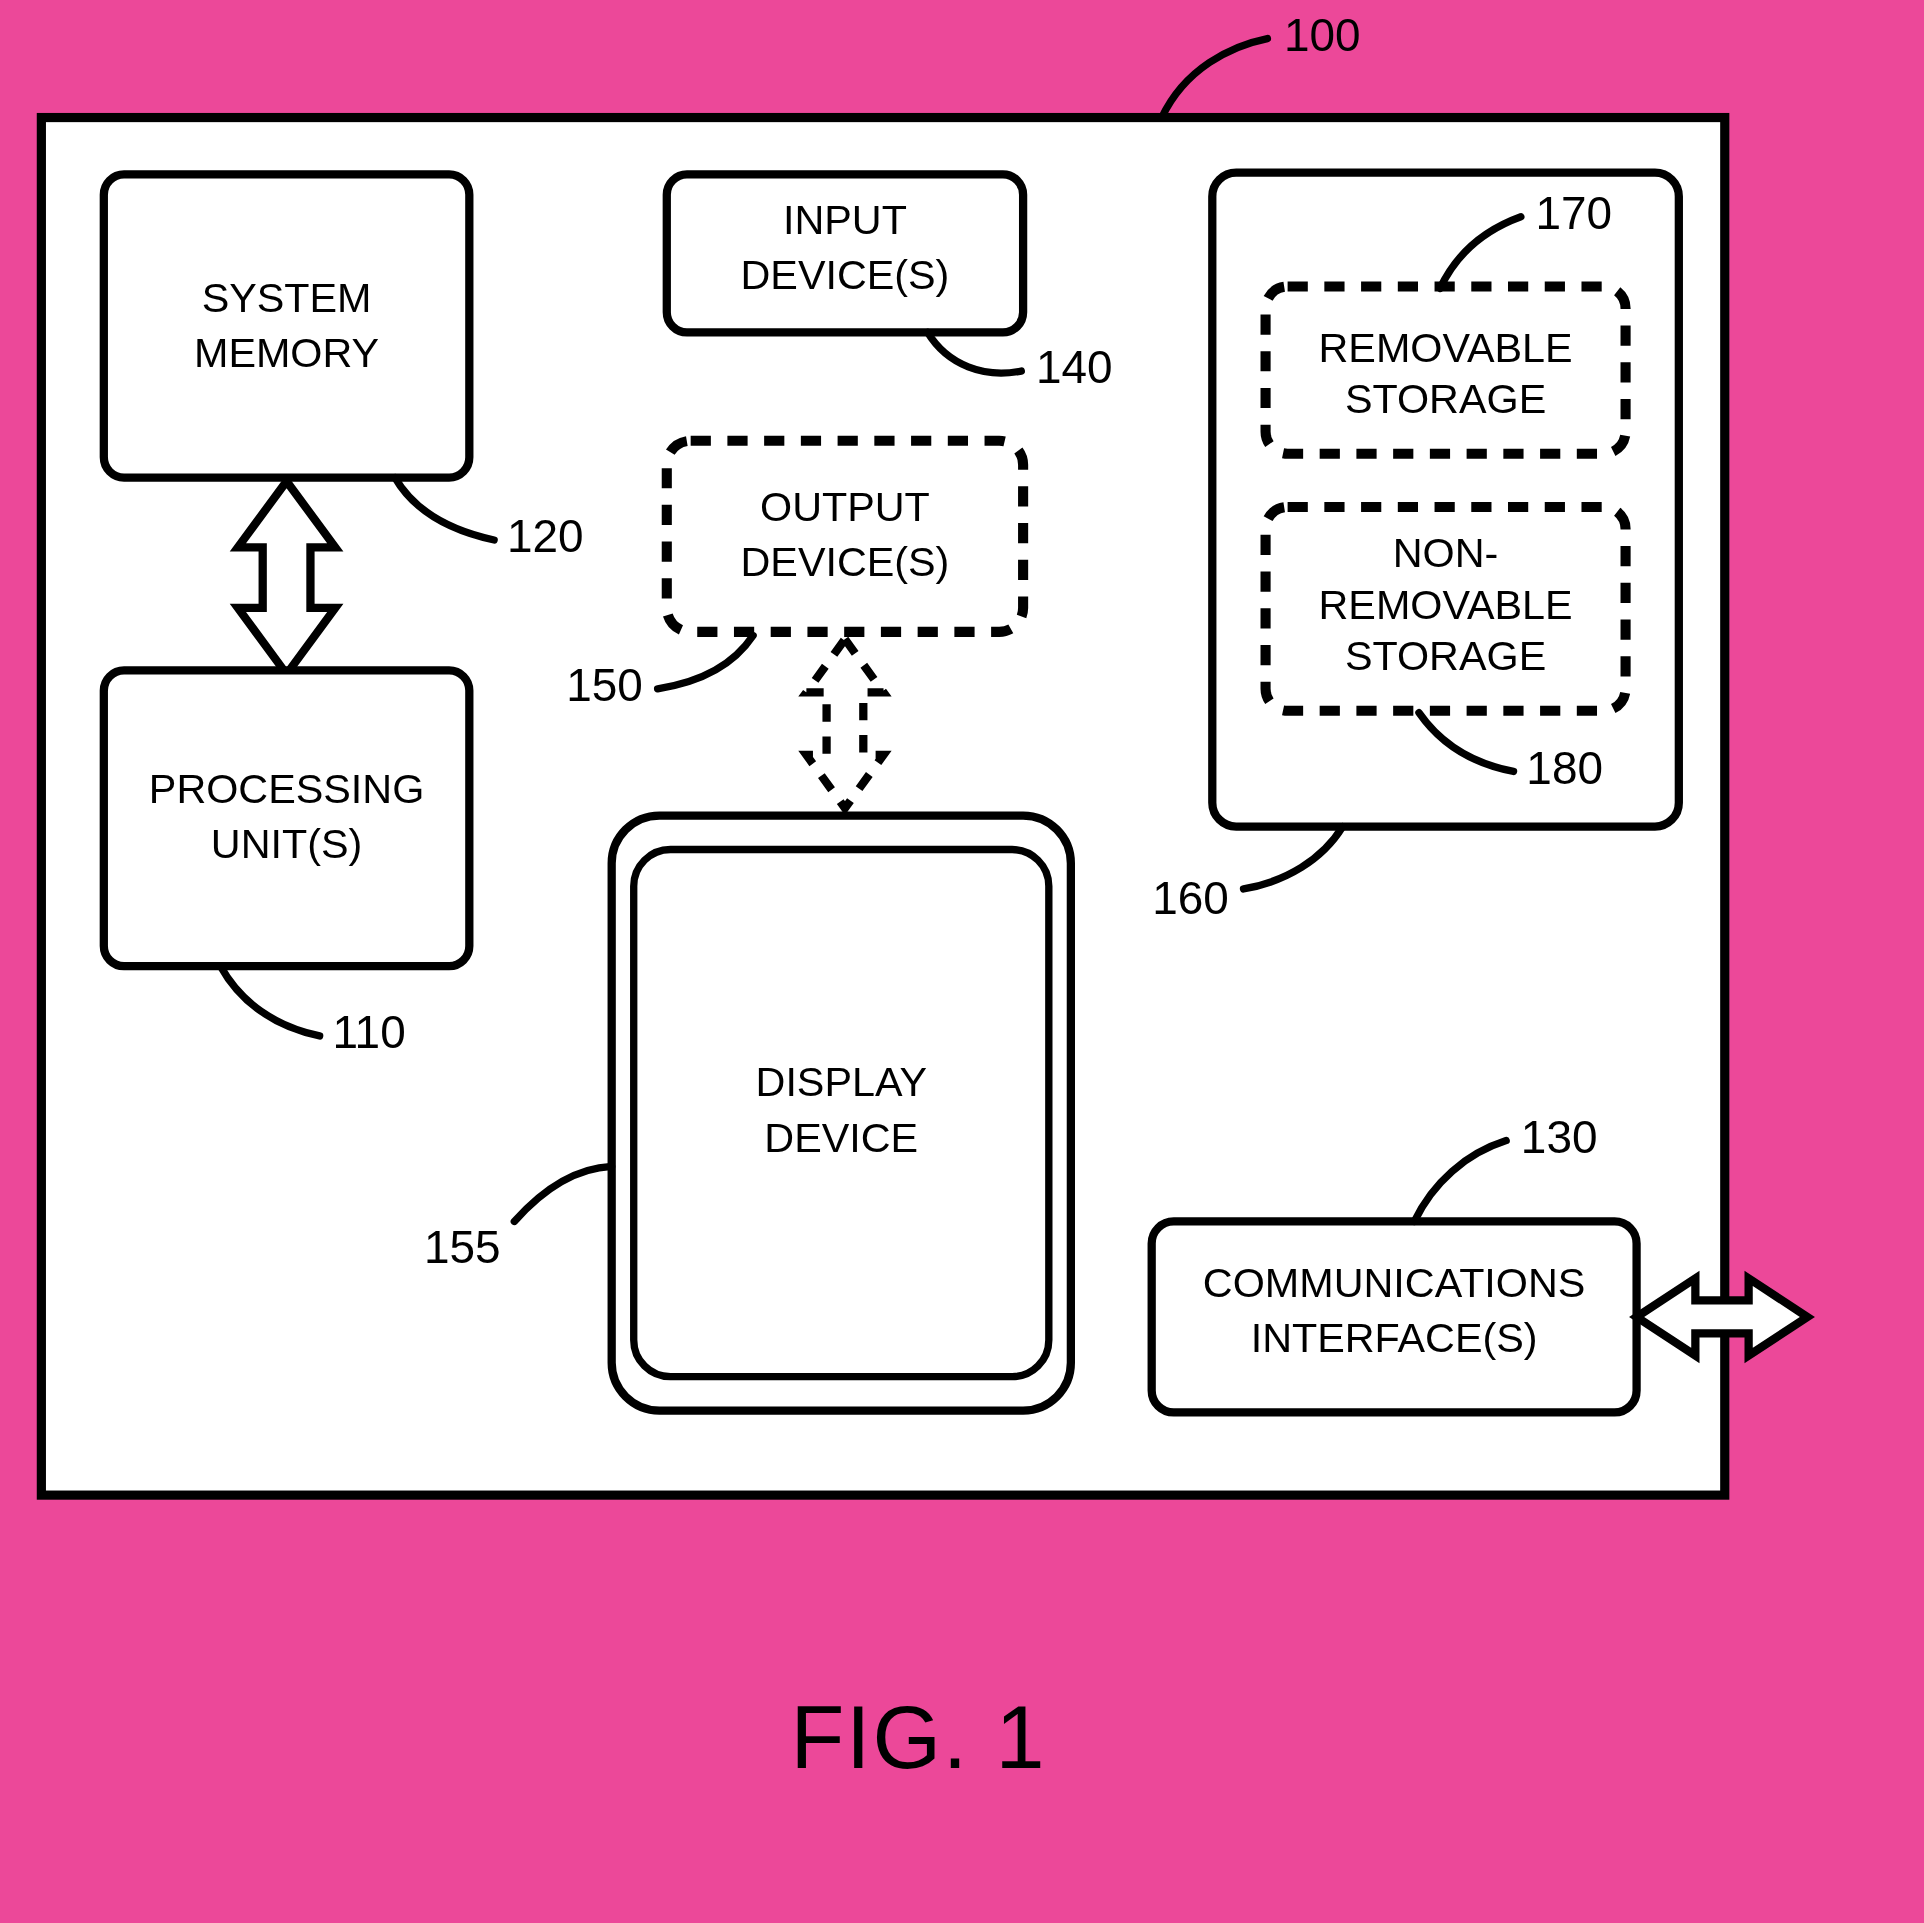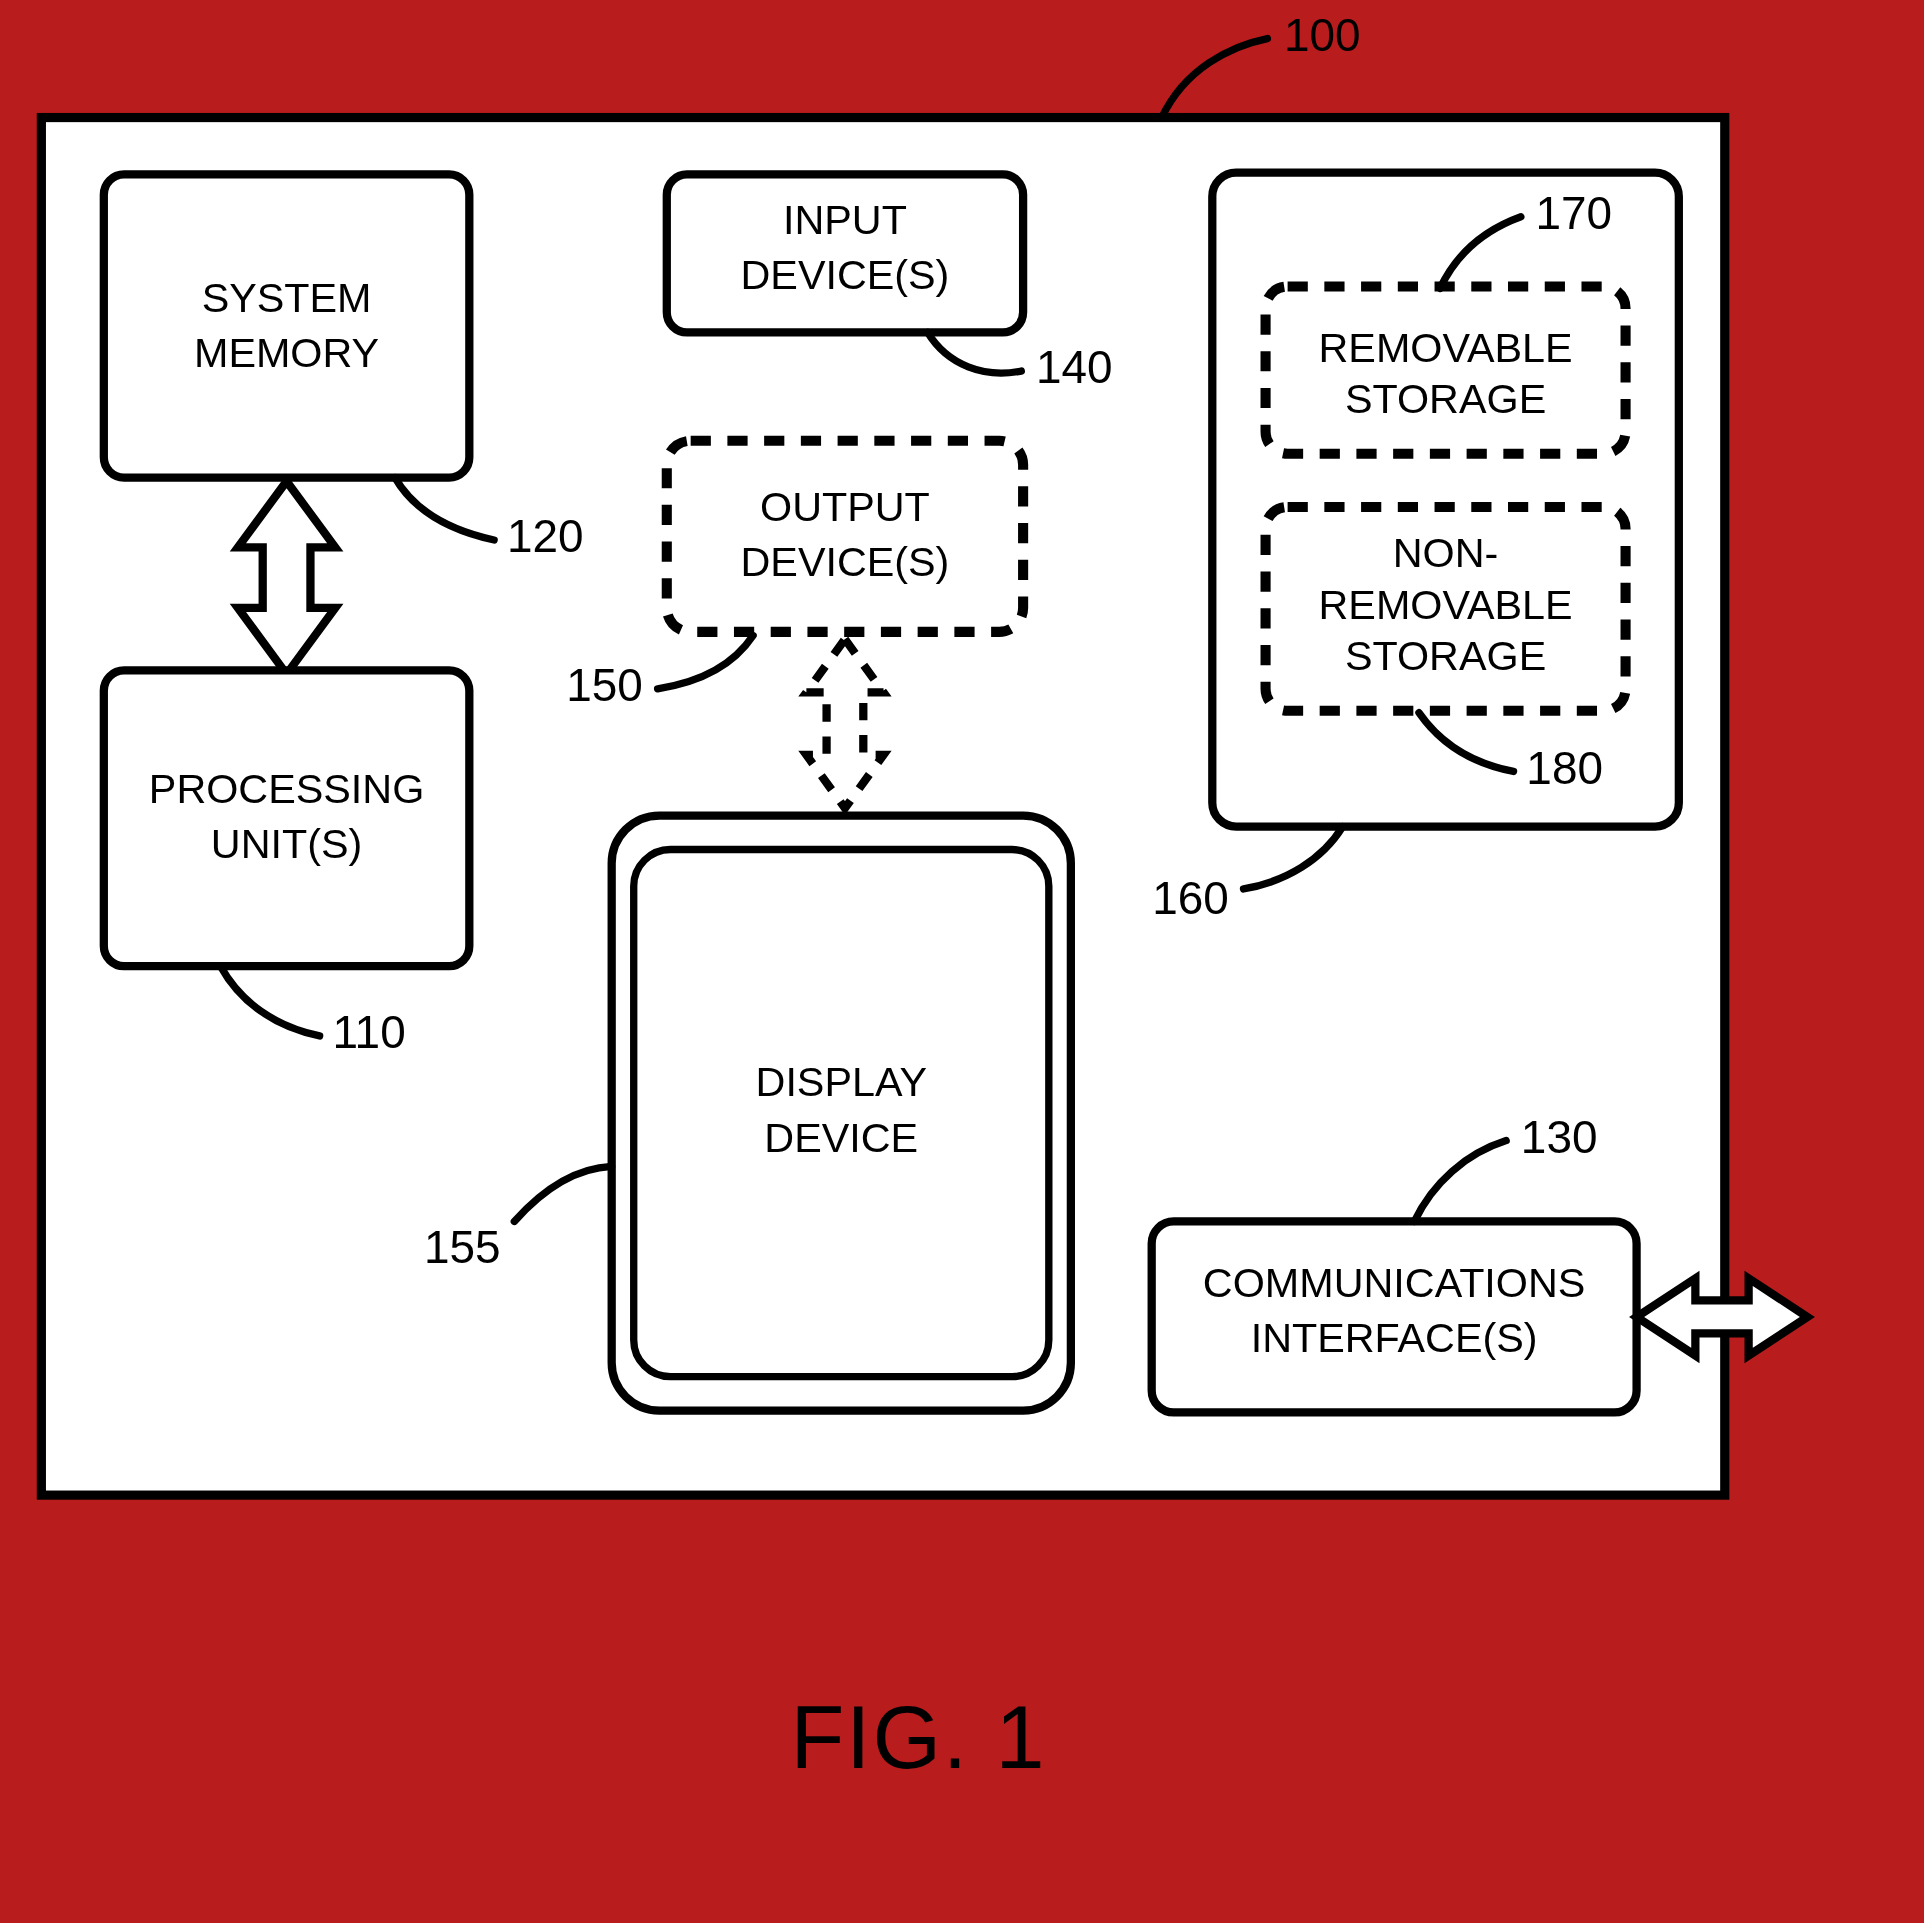--- a/index.html
+++ b/index.html
@@ -10,21 +10,21 @@
   body {
     width: 1925px;
     height: 1924px;
     font-family: "Liberation Sans", sans-serif;
     overflow: hidden;
   }
   #figure-root {
     position: relative;
     width: 1925px;
     height: 1924px;
-    background: #b91c1c;
+    background: #ec4899;
   }
   svg.diagram {
     position: absolute;
     top: 0;
     left: 0;
     width: 1925px;
     height: 1924px;
     display: block;
   }
   .solid-box {

